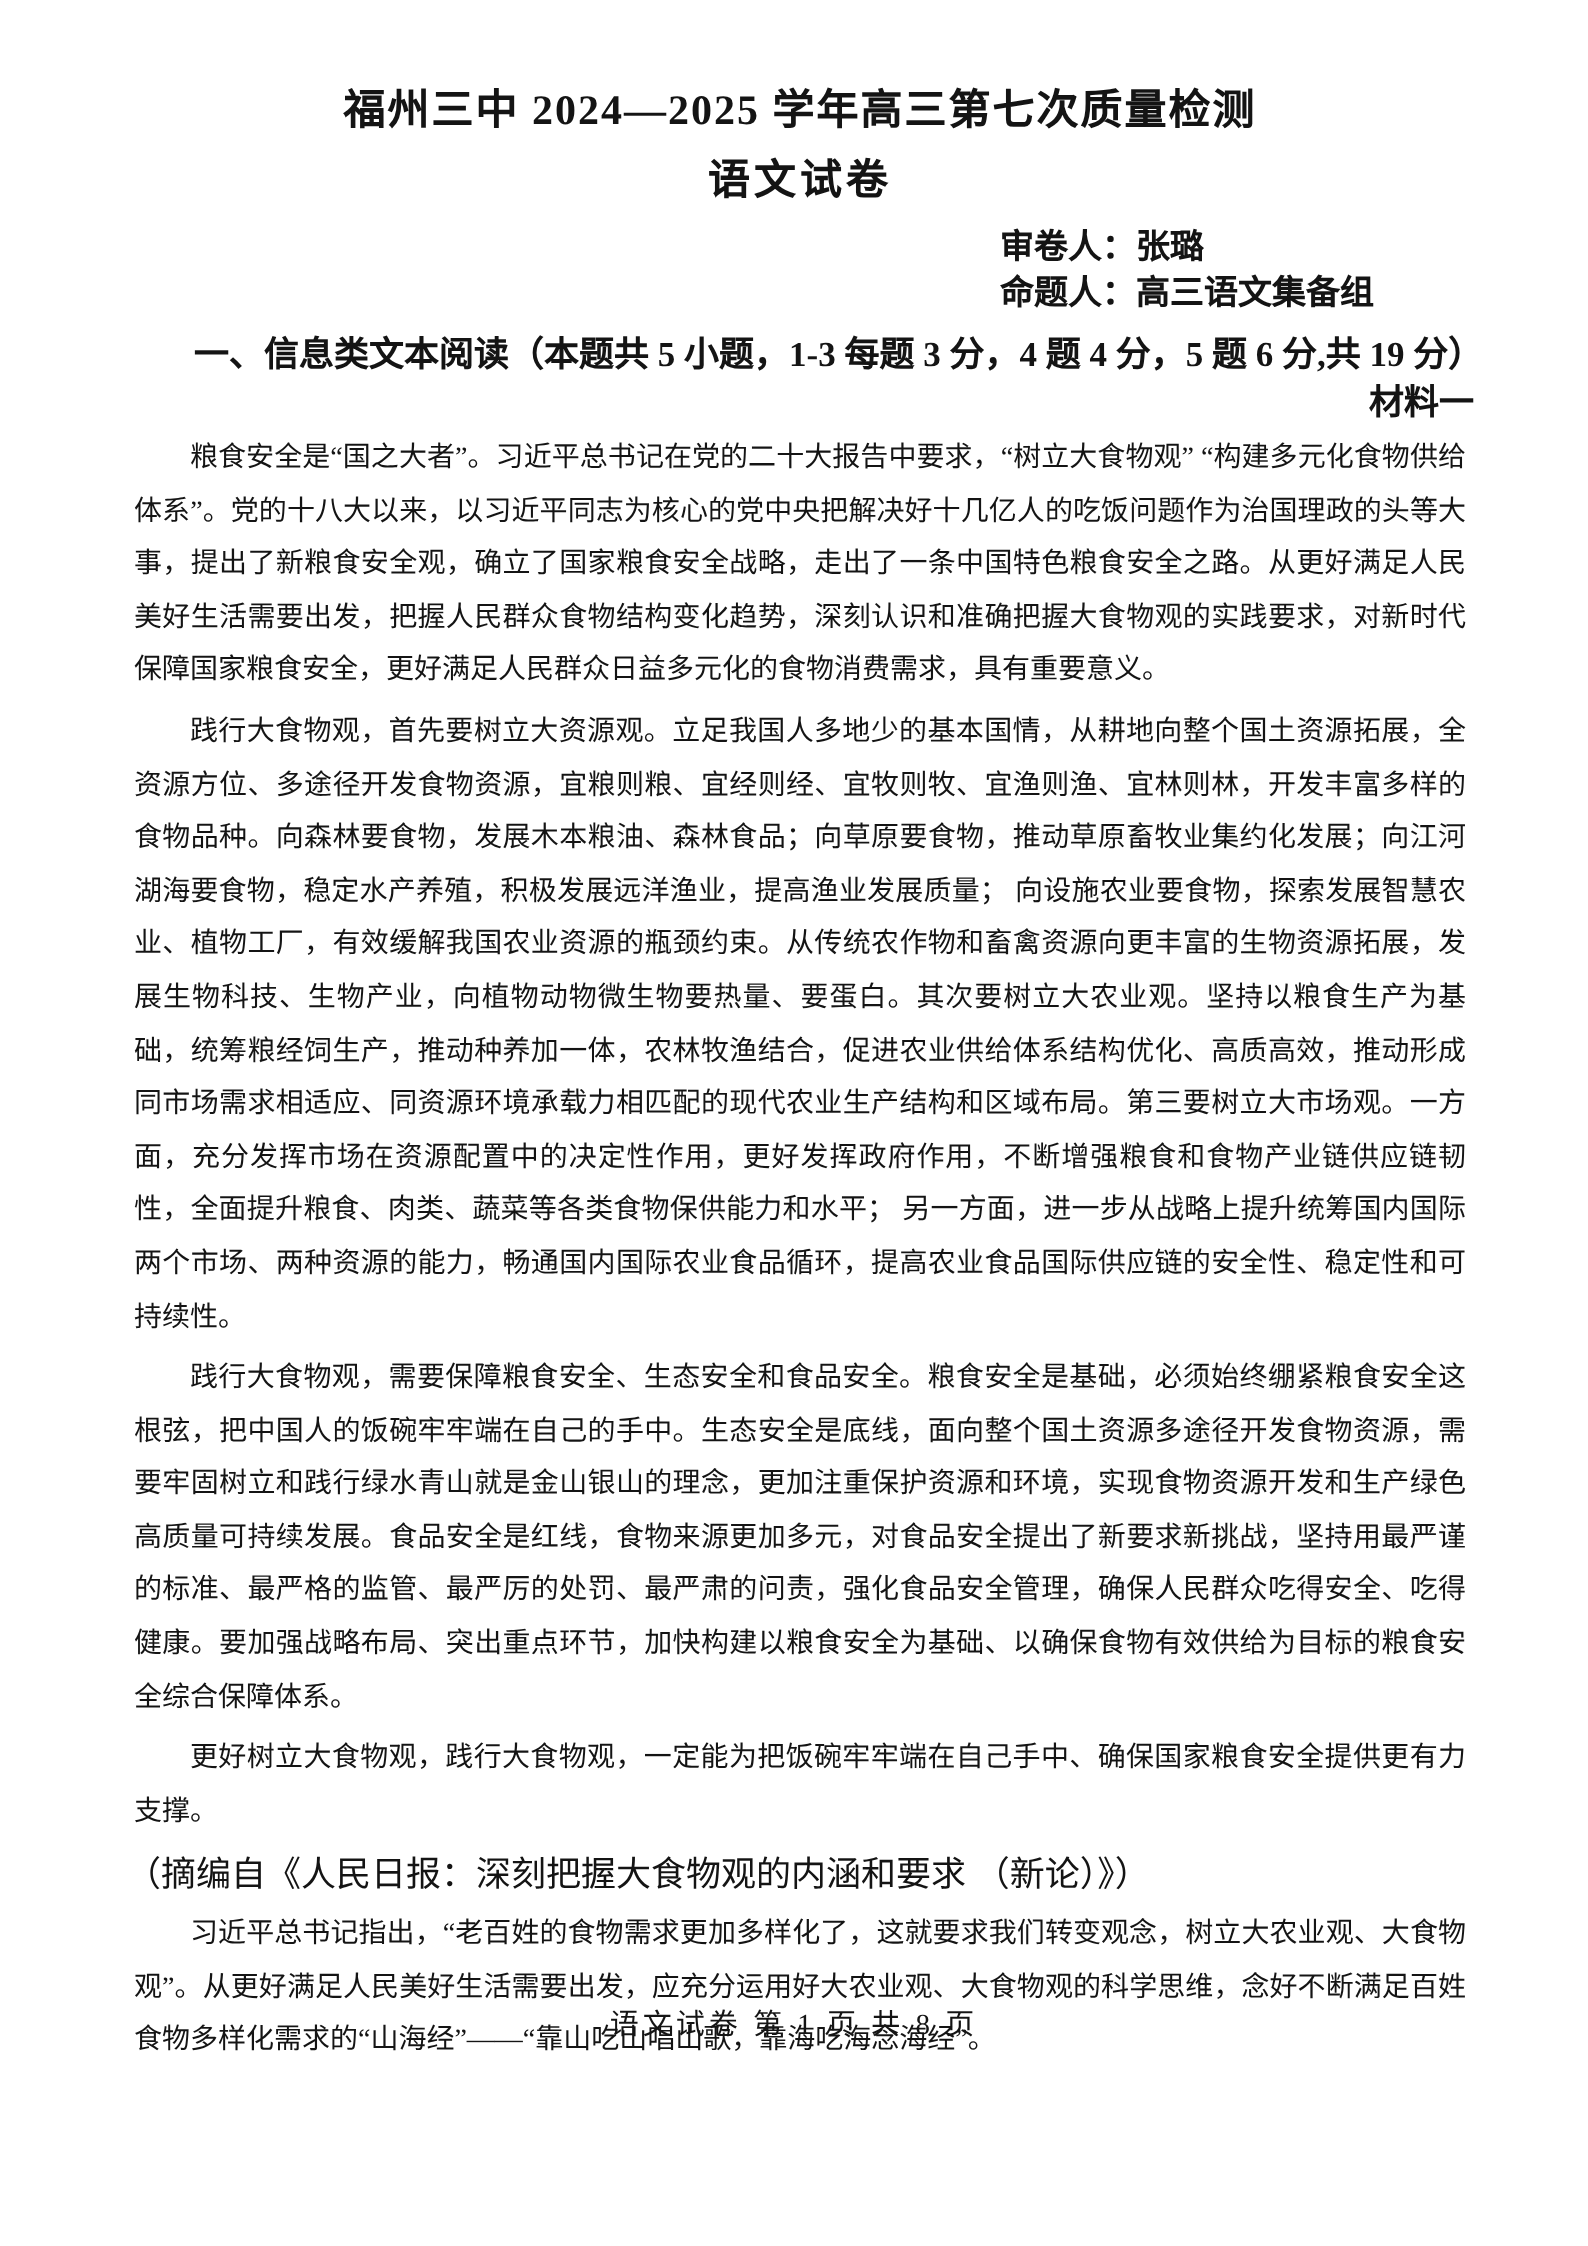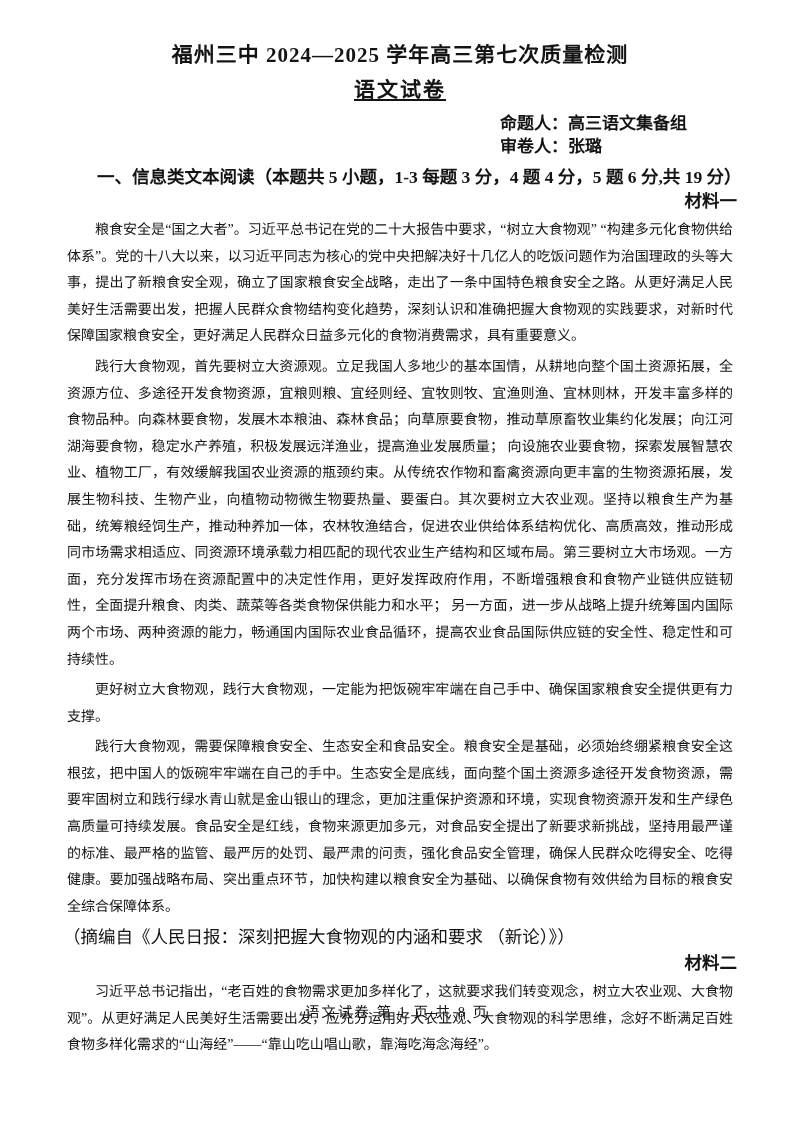--- a/index.html
+++ b/index.html
@@ -27,21 +27,20 @@
     margin: 0;
     line-height: 30px;
   }
   .title-line2 {
     text-align: center;
     font-size: 21px;
     font-weight: 700;
     letter-spacing: 2px;
     margin: 6px 0 0 0;
     line-height: 28px;
-    text-decoration: underline;
   }
   .meta-block {
     margin: 8px 0 0 437px;
     font-size: 17px;
     font-weight: 700;
     line-height: 23px;
   }
   .section-heading {
     font-size: 17.5px;
     font-weight: 700;
@@ -82,34 +81,33 @@
 </style>
 </head>
 <body>
 
 <div class="page">
 
   <h1 class="title-line1">福州三中 2024—2025 学年高三第七次质量检测</h1>
   <h2 class="title-line2">语文试卷</h2>
 
   <div class="meta-block">
+    <div>审卷人：张璐</div>
     <div>命题人：高三语文集备组</div>
-    <div>审卷人：张璐</div>
   </div>
 
   <div class="section-heading">一、信息类文本阅读（本题共 5 小题，1-3 每题 3 分，4 题 4 分，5 题 6 分,共 19 分）</div>
 
   <div class="material-heading">材料一</div>
 
   <p class="body-para">粮食安全是“国之大者”。习近平总书记在党的二十大报告中要求，“树立大食物观” “构建多元化食物供给体系”。党的十八大以来，以习近平同志为核心的党中央把解决好十几亿人的吃饭问题作为治国理政的头等大事，提出了新粮食安全观，确立了国家粮食安全战略，走出了一条中国特色粮食安全之路。从更好满足人民美好生活需要出发，把握人民群众食物结构变化趋势，深刻认识和准确把握大食物观的实践要求，对新时代保障国家粮食安全，更好满足人民群众日益多元化的食物消费需求，具有重要意义。</p>
   <p class="body-para">践行大食物观，首先要树立大资源观。立足我国人多地少的基本国情，从耕地向整个国土资源拓展，全资源方位、多途径开发食物资源，宜粮则粮、宜经则经、宜牧则牧、宜渔则渔、宜林则林，开发丰富多样的食物品种。向森林要食物，发展木本粮油、森林食品；向草原要食物，推动草原畜牧业集约化发展；向江河湖海要食物，稳定水产养殖，积极发展远洋渔业，提高渔业发展质量； 向设施农业要食物，探索发展智慧农业、植物工厂，有效缓解我国农业资源的瓶颈约束。从传统农作物和畜禽资源向更丰富的生物资源拓展，发展生物科技、生物产业，向植物动物微生物要热量、要蛋白。其次要树立大农业观。坚持以粮食生产为基础，统筹粮经饲生产，推动种养加一体，农林牧渔结合，促进农业供给体系结构优化、高质高效，推动形成同市场需求相适应、同资源环境承载力相匹配的现代农业生产结构和区域布局。第三要树立大市场观。一方面，充分发挥市场在资源配置中的决定性作用，更好发挥政府作用，不断增强粮食和食物产业链供应链韧性，全面提升粮食、肉类、蔬菜等各类食物保供能力和水平； 另一方面，进一步从战略上提升统筹国内国际两个市场、两种资源的能力，畅通国内国际农业食品循环，提高农业食品国际供应链的安全性、稳定性和可持续性。</p>
+  <p class="body-para">践行大食物观，需要保障粮食安全、生态安全和食品安全。粮食安全是基础，必须始终绷紧粮食安全这根弦，把中国人的饭碗牢牢端在自己的手中。生态安全是底线，面向整个国土资源多途径开发食物资源，需要牢固树立和践行绿水青山就是金山银山的理念，更加注重保护资源和环境，实现食物资源开发和生产绿色高质量可持续发展。食品安全是红线，食物来源更加多元，对食品安全提出了新要求新挑战，坚持用最严谨的标准、最严格的监管、最严厉的处罚、最严肃的问责，强化食品安全管理，确保人民群众吃得安全、吃得健康。要加强战略布局、突出重点环节，加快构建以粮食安全为基础、以确保食物有效供给为目标的粮食安全综合保障体系。</p>
   <p class="body-para">更好树立大食物观，践行大食物观，一定能为把饭碗牢牢端在自己手中、确保国家粮食安全提供更有力支撑。</p>
-  <p class="body-para">践行大食物观，需要保障粮食安全、生态安全和食品安全。粮食安全是基础，必须始终绷紧粮食安全这根弦，把中国人的饭碗牢牢端在自己的手中。生态安全是底线，面向整个国土资源多途径开发食物资源，需要牢固树立和践行绿水青山就是金山银山的理念，更加注重保护资源和环境，实现食物资源开发和生产绿色高质量可持续发展。食品安全是红线，食物来源更加多元，对食品安全提出了新要求新挑战，坚持用最严谨的标准、最严格的监管、最严厉的处罚、最严肃的问责，强化食品安全管理，确保人民群众吃得安全、吃得健康。要加强战略布局、突出重点环节，加快构建以粮食安全为基础、以确保食物有效供给为目标的粮食安全综合保障体系。</p>
 
   <p class="citation-line">（摘编自《人民日报：深刻把握大食物观的内涵和要求 （新论）》）</p>
 
-  <div class="material-heading">材料二</div>
 
   <p class="body-para">习近平总书记指出，“老百姓的食物需求更加多样化了，这就要求我们转变观念，树立大农业观、大食物观”。从更好满足人民美好生活需要出发，应充分运用好大农业观、大食物观的科学思维，念好不断满足百姓食物多样化需求的“山海经”——“靠山吃山唱山歌，靠海吃海念海经”。</p>
 
   <div class="page-footer">语文试卷  第 1 页 共 8 页</div>
 
 </div>
 
 </body></html>

